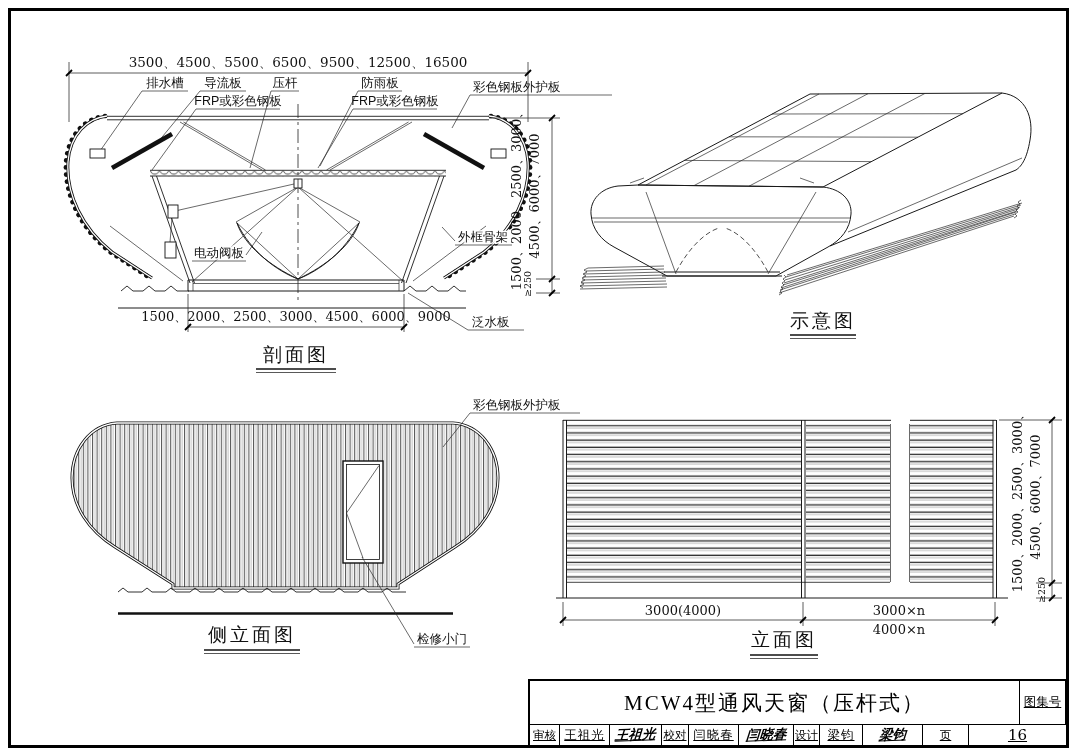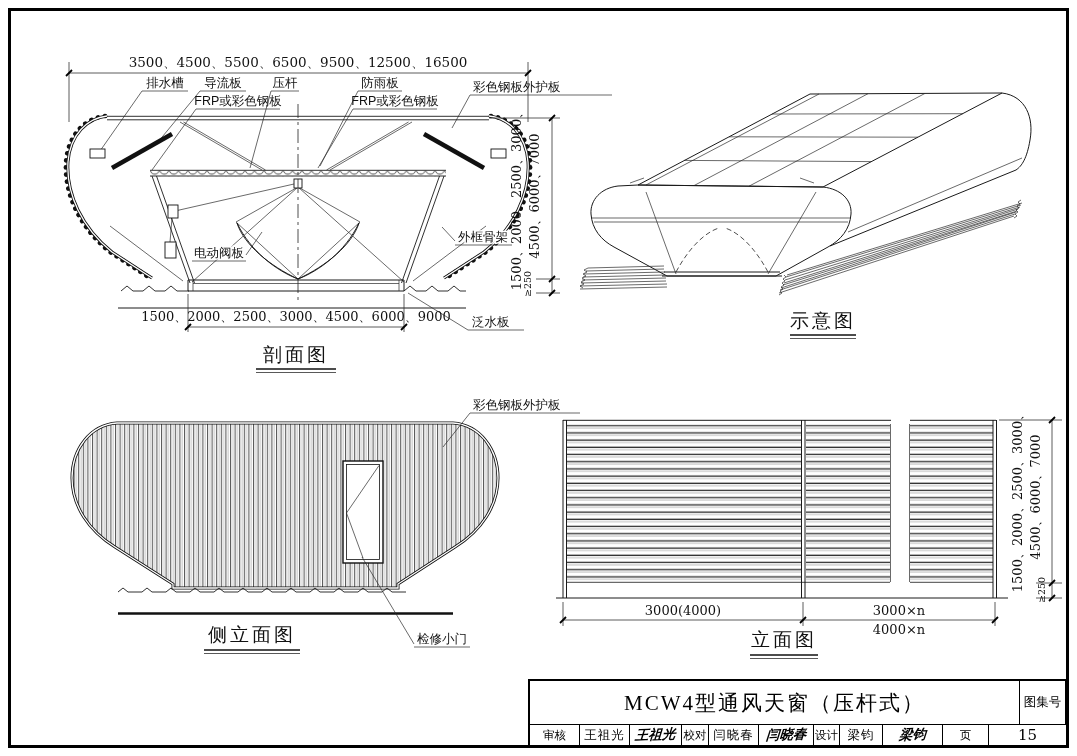--- a/index.html
+++ b/index.html
@@ -28,21 +28,21 @@
   .note{position:absolute;left:36px;top:689px;font-size:13.5px;color:#111;letter-spacing:0.5px;}
   
   .tb{position:absolute;left:528px;top:679px;width:538px;height:66px;background:#fff;
       border-top:2px solid #000;border-left:2px solid #000;box-sizing:border-box;
       display:flex;flex-direction:column;}
   .tb-top{display:flex;flex:1;border-bottom:1px solid #000;min-height:0;}
   .tb-title{flex:1;display:flex;align-items:center;justify-content:center;
             font-family:"Liberation Serif",serif;font-size:21px;letter-spacing:2px;
             border-right:1px solid #000;}
   .tb-cell{border-right:1px solid #000;display:flex;align-items:center;justify-content:center;
-           box-sizing:border-box;overflow:hidden;}
+           box-sizing:border-box;overflow:hidden;text-decoration:underline;}
   .tb-atlas-label{width:46px;font-size:12.5px;}
   .tb-atlas-no{width:99px;font-family:"DejaVu Serif",serif;font-size:16px;letter-spacing:1px;border-right:none;}
   .tb-bottom{display:flex;height:20px;}
   .lb{font-size:11.5px;}
   .nm{font-size:12.5px;letter-spacing:1px;}
   .sig{font-weight:bold;font-style:italic;font-size:13.5px;transform:rotate(-2deg) skewX(-6deg);}
   .pg{font-family:"DejaVu Serif",serif;font-size:15px;border-right:none;}
 </style>
 </head>
 <body>
@@ -316,32 +316,32 @@
     </g>
   </svg>
 
 
   <div class="tb">
     <div class="tb-top">
       <div class="tb-title">MCW4型通风天窗（压杆式）</div>
       <div class="tb-cell tb-atlas-label">图集号</div>
     </div>
     <div class="tb-bottom">
-      <div class="tb-cell lb" style="width:50px">审核</div>
+      <div class="tb-cell lb" style="width:30px">审核</div>
       <div class="tb-cell nm" style="width:50px">王祖光</div>
       <div class="tb-cell" style="width:52px">
           <span class="sig">王祖光</span>
         </div>
       <div class="tb-cell lb" style="width:27px">校对</div>
       <div class="tb-cell nm" style="width:50px">闫晓春</div>
       <div class="tb-cell" style="width:55px">
           <span class="sig">闫晓春</span>
         </div>
       <div class="tb-cell lb" style="width:26px">设计</div>
       <div class="tb-cell nm" style="width:43px">梁钧</div>
       <div class="tb-cell" style="width:60px">
           <span class="sig">梁钧</span>
         </div>
       <div class="tb-cell lb" style="width:46px">页</div>
-      <div class="tb-cell pg" style="flex:1">15</div>
+      <div class="tb-cell pg" style="flex:1">16</div>
     </div>
   </div>
 </div>
 
 </body></html>

